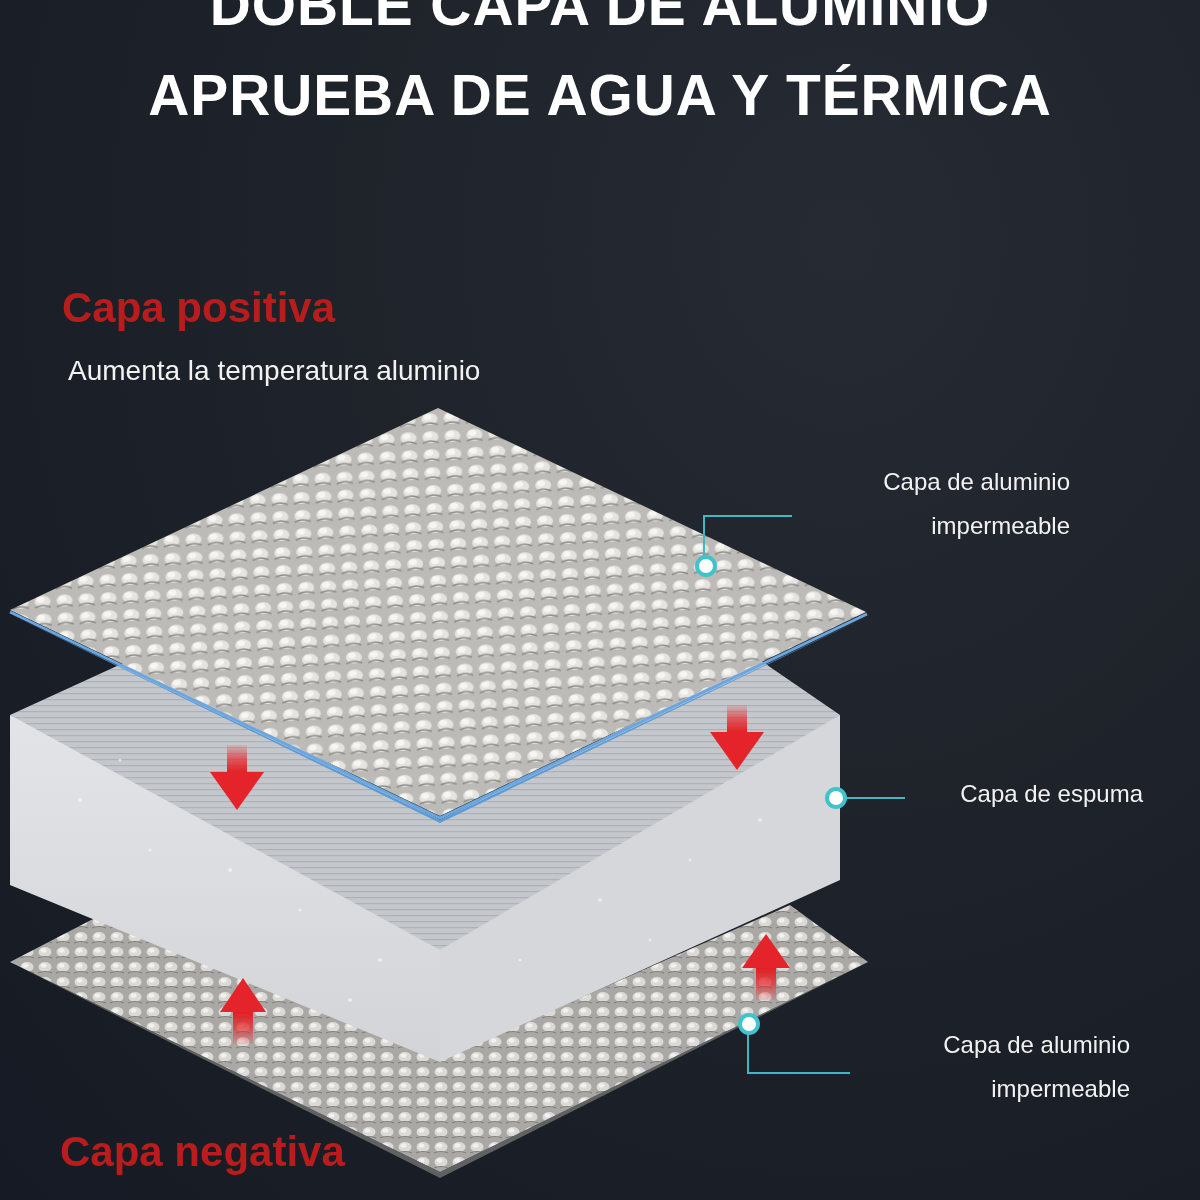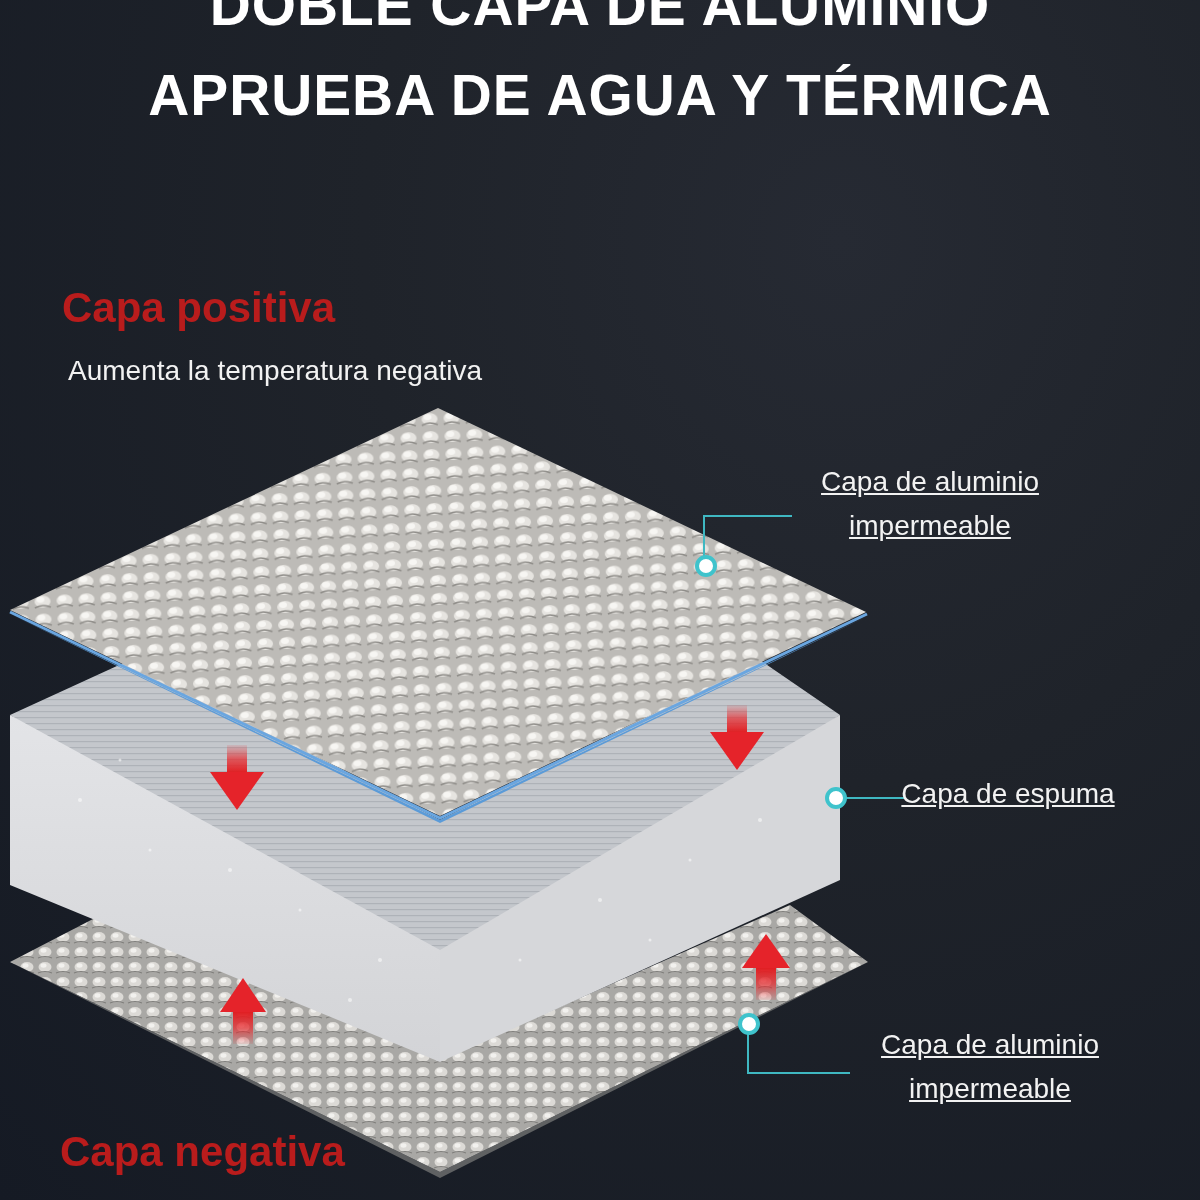--- a/index.html
+++ b/index.html
@@ -15,32 +15,32 @@
     font-size: 58px; letter-spacing: 1px; line-height: 1; color: #ffffff;
     transform: scaleX(0.98);
   }
   .title.l1 { top: -24px; }
   .title.l2 { top: 66px; }
   .heading {
     position: absolute; font-weight: bold; font-size: 42px; color: #b91c1c;
   }
   .sub { position: absolute; font-size: 28px; color: #f2f2f2; }
   .label {
-    position: absolute; font-size: 28px; color: #f2f2f2; text-align: center; line-height: 44px; text-decoration: underline;
+    position: absolute; font-size: 24px; color: #f2f2f2; text-align: right; line-height: 44px;
   }
   svg.diagram { position: absolute; left: 0; top: 0; }
 </style>
 </head>
 <body>
 
 <div class="title l1">DOBLE CAPA DE ALUMINIO</div>
 <div class="title l2">APRUEBA DE AGUA Y TÉRMICA</div>
 
 <div class="heading" style="left:62px; top:284px;">Capa positiva</div>
-<div class="sub" style="left:68px; top:355px;">Aumenta la temperatura  negativa</div>
+<div class="sub" style="left:68px; top:355px;">Aumenta la temperatura  aluminio</div>
 
 <svg class="diagram" width="1200" height="1200" viewBox="0 0 1200 1200">
   <defs>
     <pattern id="alu" width="22" height="18" patternUnits="userSpaceOnUse" patternTransform="rotate(-3)">
       <rect width="22" height="18" fill="#bdbbb7"></rect>
       <ellipse cx="11" cy="9" rx="8" ry="6" fill="#e6e4e0"></ellipse>
       <ellipse cx="9" cy="7" rx="4" ry="3" fill="#f7f6f3"></ellipse>
       <path d="M3 15 Q11 11 19 15" stroke="#8f8d89" stroke-width="1.5" fill="none"></path>
     </pattern>
     <pattern id="alu2" width="18" height="15" patternUnits="userSpaceOnUse">

